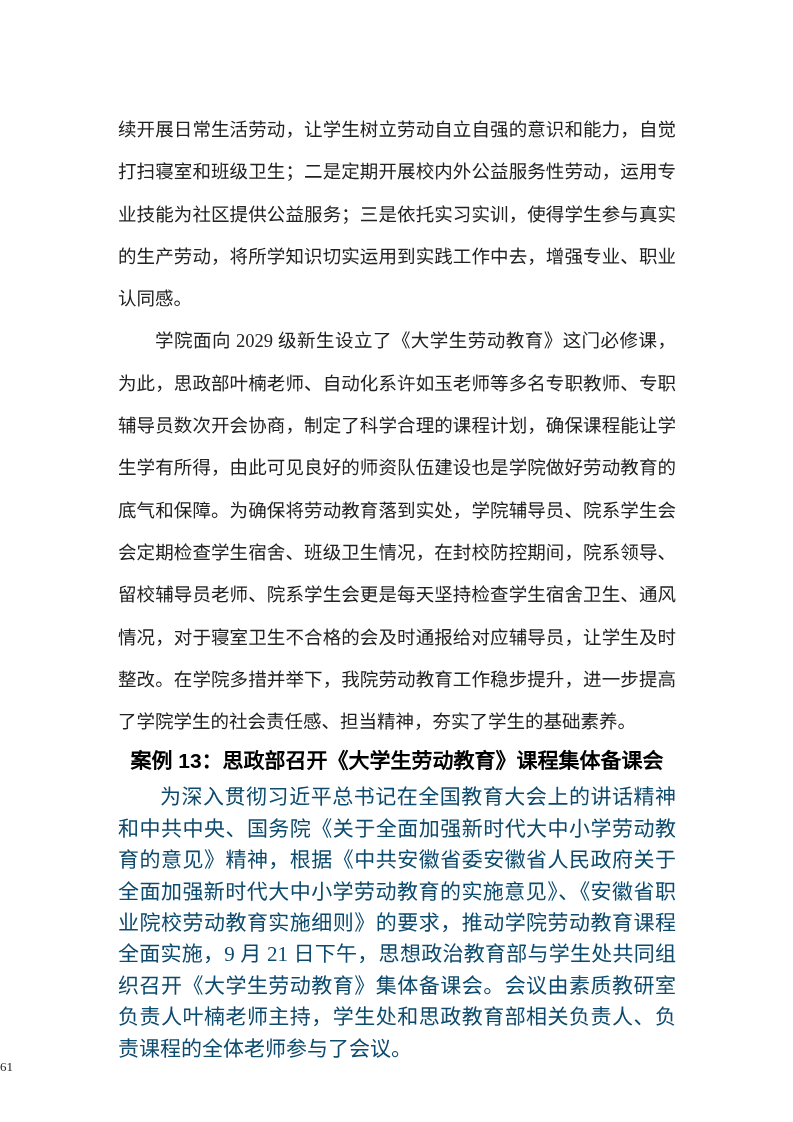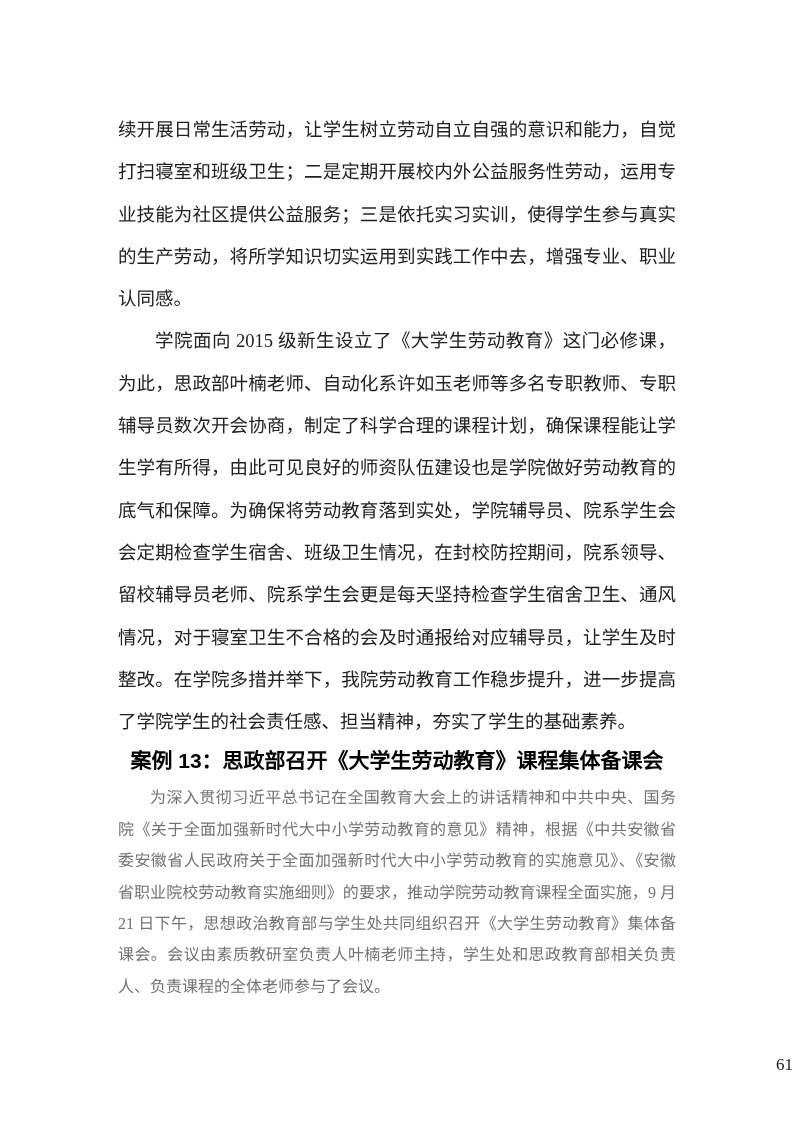--- a/index.html
+++ b/index.html
@@ -35,42 +35,42 @@
     font-size: 21px;
     line-height: 32px;
     font-weight: bold;
     text-align: center;
     color: #000000;
   }
   
   .p-sm {
     margin: 0;
     font-family: "Liberation Serif", "DejaVu Serif", serif;
-    font-size: 16px;
+    font-size: 21px;
     line-height: 31.4px;
     text-align: justify;
     text-indent: 2em;
-    color: #737373;
+    color: #0c4a6e;
     word-break: break-all;
   }
   .page-number {
     position: absolute;
     left: 0;
     right: 0;
     bottom: 63px;
-    text-align: right;
+    text-align: left;
     font-family: "Liberation Serif", "DejaVu Serif", serif;
-    font-size: 17px;
+    font-size: 13px;
     color: #222222;
   }
 </style>
 </head>
 <body>
 
 <div class="page">
   <div>
     <p class="p-lg">续开展日常生活劳动，让学生树立劳动自立自强的意识和能力，自觉打扫寝室和班级卫生；二是定期开展校内外公益服务性劳动，运用专业技能为社区提供公益服务；三是依托实习实训，使得学生参与真实的生产劳动，将所学知识切实运用到实践工作中去，增强专业、职业认同感。</p>
-    <p class="p-lg indent">学院面向 2015 级新生设立了《大学生劳动教育》这门必修课，为此，思政部叶楠老师、自动化系许如玉老师等多名专职教师、专职辅导员数次开会协商，制定了科学合理的课程计划，确保课程能让学生学有所得，由此可见良好的师资队伍建设也是学院做好劳动教育的底气和保障。为确保将劳动教育落到实处，学院辅导员、院系学生会会定期检查学生宿舍、班级卫生情况，在封校防控期间，院系领导、留校辅导员老师、院系学生会更是每天坚持检查学生宿舍卫生、通风情况，对于寝室卫生不合格的会及时通报给对应辅导员，让学生及时整改。在学院多措并举下，我院劳动教育工作稳步提升，进一步提高了学院学生的社会责任感、担当精神，夯实了学生的基础素养。</p>
+    <p class="p-lg indent">学院面向 2029 级新生设立了《大学生劳动教育》这门必修课，为此，思政部叶楠老师、自动化系许如玉老师等多名专职教师、专职辅导员数次开会协商，制定了科学合理的课程计划，确保课程能让学生学有所得，由此可见良好的师资队伍建设也是学院做好劳动教育的底气和保障。为确保将劳动教育落到实处，学院辅导员、院系学生会会定期检查学生宿舍、班级卫生情况，在封校防控期间，院系领导、留校辅导员老师、院系学生会更是每天坚持检查学生宿舍卫生、通风情况，对于寝室卫生不合格的会及时通报给对应辅导员，让学生及时整改。在学院多措并举下，我院劳动教育工作稳步提升，进一步提高了学院学生的社会责任感、担当精神，夯实了学生的基础素养。</p>
     <h2 class="heading">案例 13：思政部召开《大学生劳动教育》课程集体备课会</h2>
     <p class="p-sm">为深入贯彻习近平总书记在全国教育大会上的讲话精神和中共中央、国务院《关于全面加强新时代大中小学劳动教育的意见》精神，根据《中共安徽省委安徽省人民政府关于全面加强新时代大中小学劳动教育的实施意见》、《安徽省职业院校劳动教育实施细则》的要求，推动学院劳动教育课程全面实施，9 月 21 日下午，思想政治教育部与学生处共同组织召开《大学生劳动教育》集体备课会。会议由素质教研室负责人叶楠老师主持，学生处和思政教育部相关负责人、负责课程的全体老师参与了会议。</p>
   </div>
   <div class="page-number">61</div>
 </div>
 
 </body></html>

